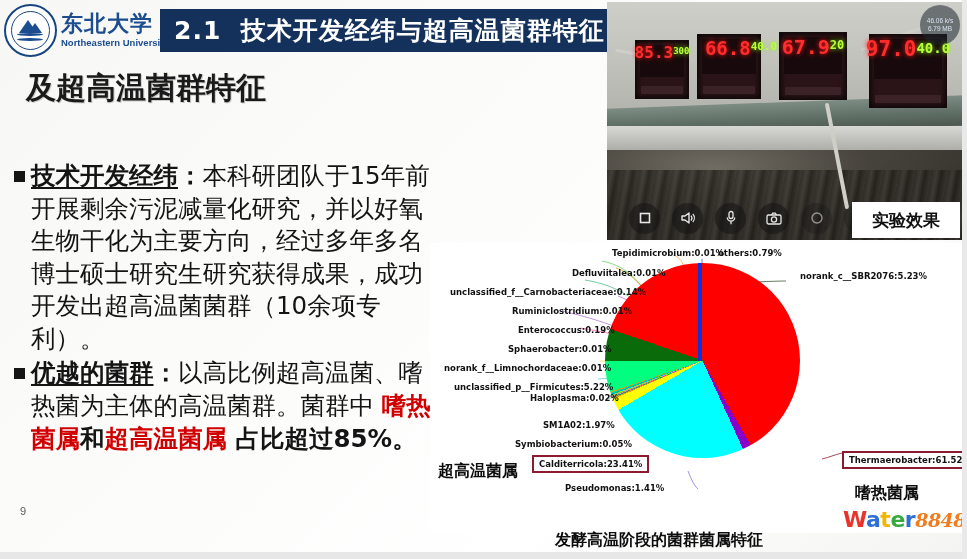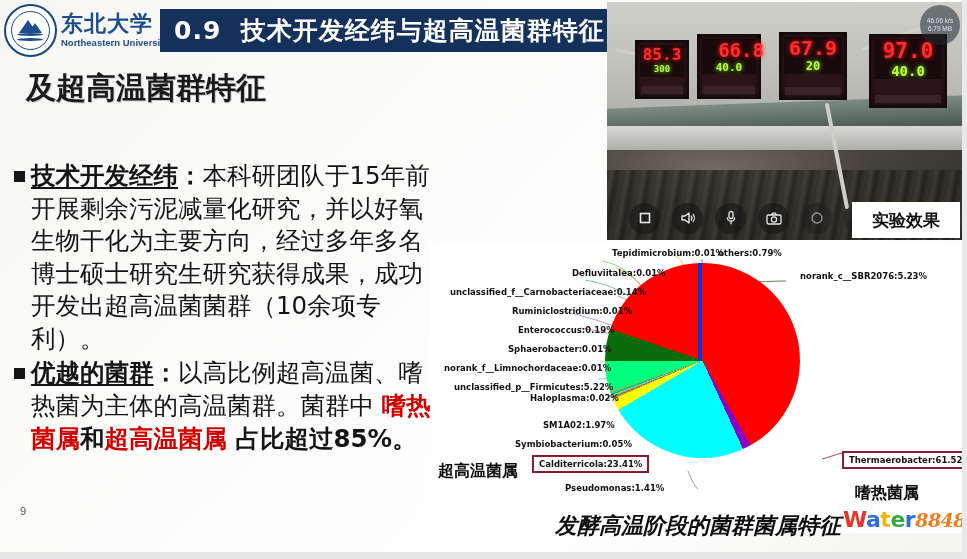--- a/index.html
+++ b/index.html
@@ -68,21 +68,21 @@
     background:linear-gradient(180deg,#d8d8d4 0%,#9c9c97 30%,#595955 62%,#3a3a37 100%);}
   .vid-sludge{position:absolute;left:0;top:148px;width:357px;height:90px;
     background:radial-gradient(ellipse at 30% 20%,#6e6a60 0%,#403c35 45%,#262420 100%);
     opacity:.93;}
   .vid-sludge2{position:absolute;left:0;top:168px;width:357px;height:70px;
     background:repeating-linear-gradient(100deg,#2a2823 0px,#3d3a33 5px,#1e1c18 10px,#35322c 16px);
     opacity:.8;}
   .meter{position:absolute;background:#2a1417;border:1px solid #140a0c;
     box-shadow:inset 0 0 6px #000;}
   .meter .screen{position:absolute;left:4px;top:4px;right:4px;height:56%;
-    background:#180a0c;display:flex;flex-direction:column;align-items:center;justify-content:center;}
+    background:#180a0c;display:flex;justify-content:center;}
   .meter .pv{color:#ff2d2d;font-family:"DejaVu Sans Mono","Liberation Mono",monospace;
     font-weight:bold;line-height:1;text-shadow:0 0 5px #ff1010;}
   .meter .sv{color:#b8ff3a;font-family:"DejaVu Sans Mono","Liberation Mono",monospace;
     font-weight:bold;line-height:1;text-shadow:0 0 5px #8fff00;margin-top:2px;}
   .meter .btns{position:absolute;left:5px;bottom:4px;right:5px;height:8px;
     background:#3a2226;border-radius:1px;}
   .cable{position:absolute;background:#cfcfc8;border-radius:2px;}
 
   .ctrlbar{position:absolute;left:0;bottom:0;width:357px;height:44px;display:flex;
     align-items:center;padding-left:22px;gap:12px;}
@@ -113,22 +113,22 @@
       #00e08a 340.0deg 340.7deg,
       #d4a017 340.7deg 341.2deg,
       #00ff7f 341.2deg 360deg);      
   }
   .pie-blue-strip{position:absolute;left:268px;top:20px;width:4px;height:98px;background:#0b35d6;}
   .pie-lbl{position:absolute;font-size:8.5px;font-weight:bold;color:#111;white-space:nowrap;
     font-family:"DejaVu Sans","Liberation Sans",sans-serif;}
   .boxed{border:2px solid #8c1b2f;padding:2px 5px;background:#fff;}
   .cn-anno{position:absolute;font-family:"DejaVu Sans","Liberation Sans",sans-serif;
     font-weight:bold;font-size:16px;color:#0d0d0d;}
-  .caption{position:absolute;left:555px;top:511px;font-weight:bold;font-size:22px;color:#0d0d0d;
-    font-family:"DejaVu Sans","Liberation Sans",sans-serif;white-space:nowrap;font-style:italic;}
+  .caption{position:absolute;left:555px;top:530px;font-weight:bold;font-size:16px;color:#0d0d0d;
+    font-family:"DejaVu Sans","Liberation Sans",sans-serif;white-space:nowrap;}
 
   
   .leaders{position:absolute;left:0;top:0;width:537px;height:290px;pointer-events:none;}
 
   
   .wm{position:absolute;left:843px;top:509px;width:122px;}
   .wm-top{font-weight:bold;font-size:22px;line-height:1;letter-spacing:-.5px;
     font-family:"DejaVu Sans","Liberation Sans",sans-serif;}
   .wm-top .c1{color:#e8342a;}.wm-top .c2{color:#2d6fd6;}.wm-top .c3{color:#f2b705;}
   .wm-top .c4{color:#36a93f;}.wm-top .c5{color:#2d6fd6;}
@@ -152,21 +152,21 @@
           <div class="wave"></div>
       </div>
     </div>
     <div class="nu-names">
       <div class="nu-cn">东北大学</div>
       <div class="nu-en">Northeastern University</div>
     </div>
   </div>
 
   <div class="title-bar">
-    <div class="txt"><span>0.9</span>&nbsp;&nbsp;<span>技术开发经纬与超高温菌群特征</span></div>
+    <div class="txt"><span>2.1</span>&nbsp;&nbsp;<span>技术开发经纬与超高温菌群特征</span></div>
   </div>
 
   <div class="heading">
     <div>及超高温菌群特征</div>
   </div>
 
   <div class="bullets">
 
     <div class="bullet">
       <span class="sq"></span>

